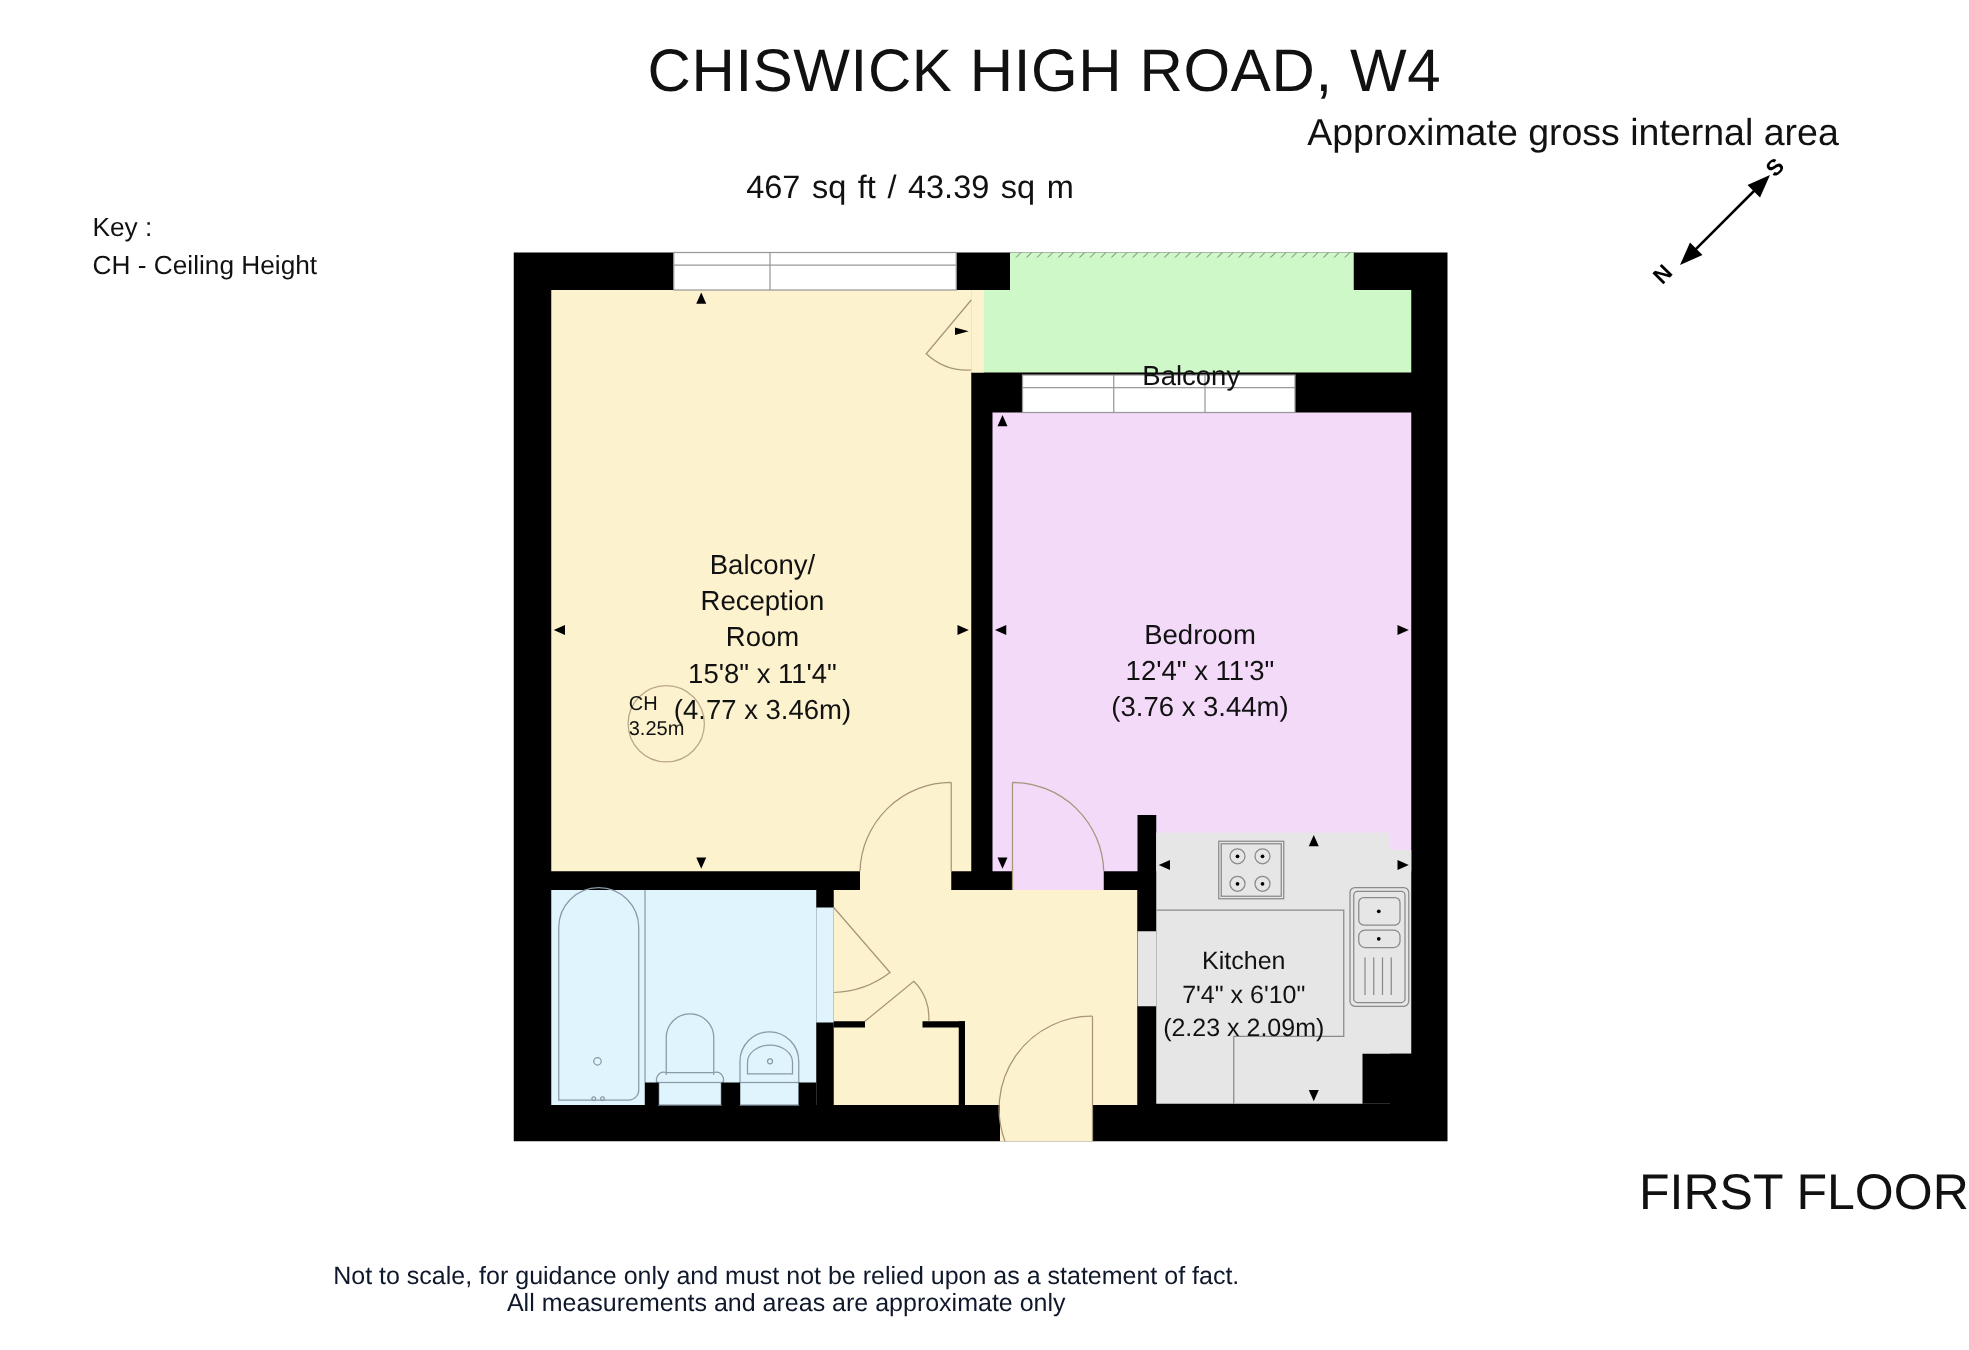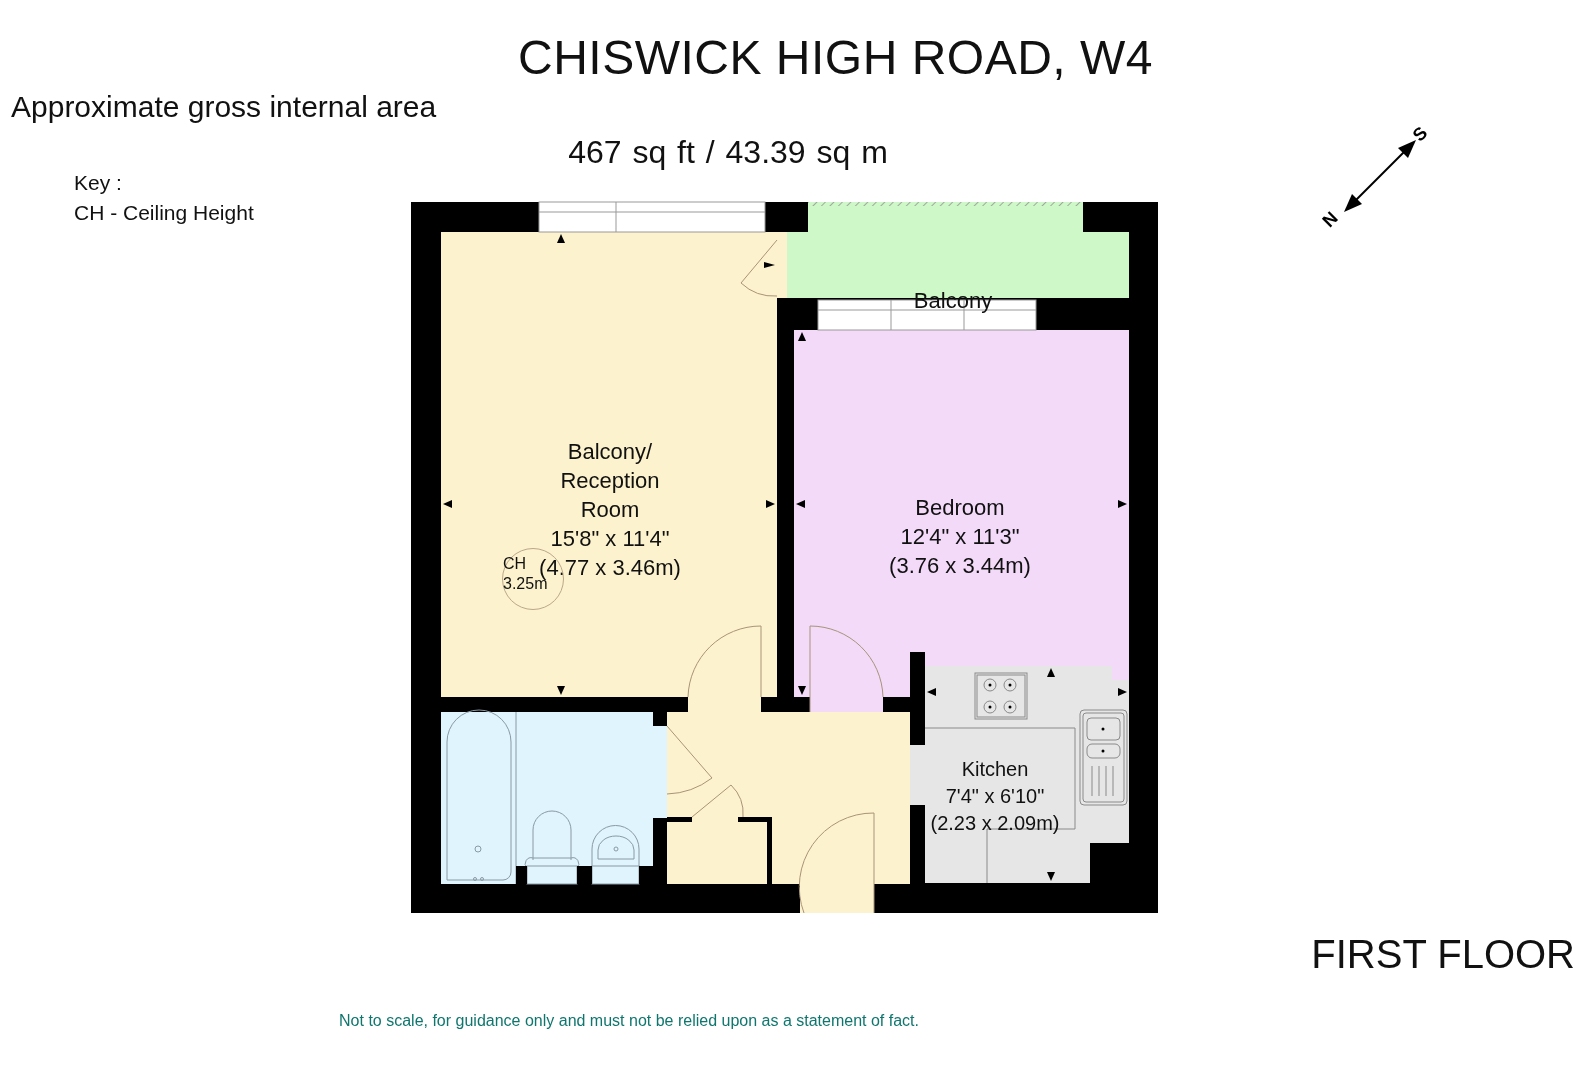--- a/index.html
+++ b/index.html
@@ -1,23 +1,23 @@
 <!DOCTYPE html>
 <html><head>
   <meta charset="utf-8">
   <style>
     html, body { margin: 0; padding: 0; background: #ffffff; }
     body { width: 1575px; height: 1080px; position: relative; overflow: hidden; font-family: "Liberation Sans", sans-serif; color: #111; }
     .abs { position: absolute; }
     .title { left: 0; width: 1575px; top: 30px; text-align: center; font-size: 48px; letter-spacing: 0.5px; color: #111; padding-left: 48px; }
-    .subtitle { left: 11px; width: 1471px; top: 90px; text-align: left; font-size: 30px; color: #111; }
-    .area { left: 0; width: 1456px; top: 134px; text-align: center; font-size: 32px; color: #111; word-spacing: 2px; }
+    .subtitle { left: 0; width: 1471px; top: 90px; text-align: right; font-size: 30px; color: #111; }
+    .area { left: 0; width: 1456px; top: 134px; text-align: center; font-size: 26px; color: #111; word-spacing: 2px; }
     .key { left: 74px; top: 168px; font-size: 21px; line-height: 30px; color: #111; }
     .floor { left: 0; width: 1575px; top: 932px; text-align: right; font-size: 40px; color: #111; }
-    .disclaimer { left: 0; width: 1258px; top: 1010px; text-align: center; font-size: 16px; line-height: 22px; color: #0f766e; }
+    .disclaimer { left: 0; width: 1258px; top: 1010px; text-align: center; font-size: 20px; line-height: 22px; color: #0f172a; }
     svg.plan { position: absolute; left: 0; top: 0; }
     .rlabel { position: absolute; text-align: center; font-size: 22px; line-height: 29px; color: #111; margin-top: 48px; }
     .ch { position: absolute; left: 502px; top: 548px; width: 62px; height: 62px; border-radius: 50%; border: 1px solid #b9a88a; box-sizing: border-box; text-align: left; font-size: 16px; line-height: 20px; padding-top: 5px; color: #111; }
     .compass { position: absolute; left: 1320px; top: 110px; width: 120px; height: 120px; }
   </style>
 </head>
 <body>
 
 <div class="abs title">CHISWICK HIGH ROAD, W4</div>
 <div class="abs subtitle">Approximate gross internal area</div>
@@ -180,13 +180,14 @@
 </div>
 
 <div class="ch">
   <div>CH</div>
   <div>3.25m</div>
 </div>
 
 <div class="abs floor">FIRST FLOOR</div>
 <div class="abs disclaimer">
   <div>Not to scale, for guidance only and must not be relied upon as a statement of fact.</div>
+  <div>All measurements and areas are approximate only</div>
 </div>
 
 </body></html>

